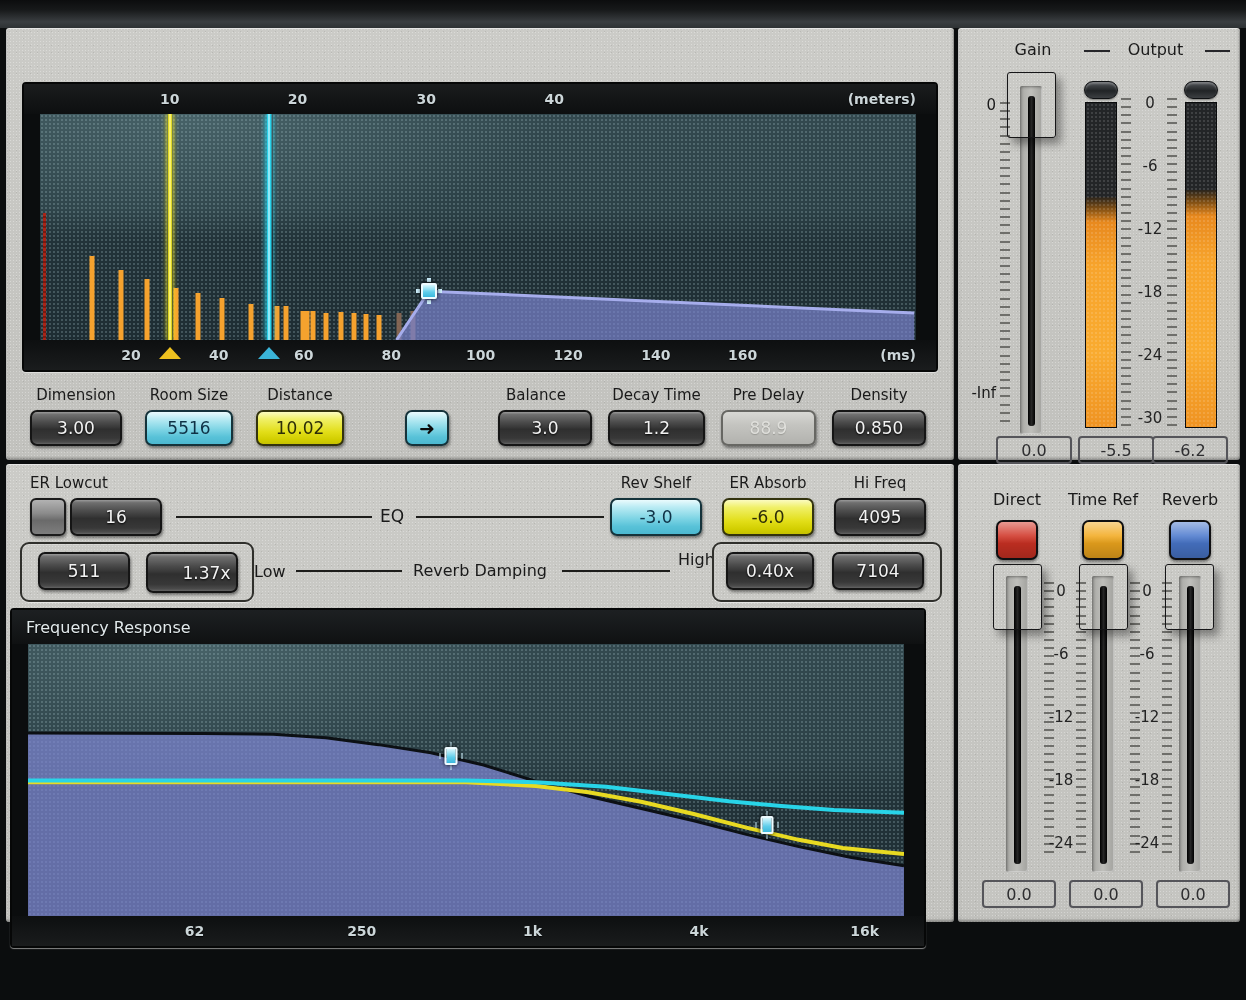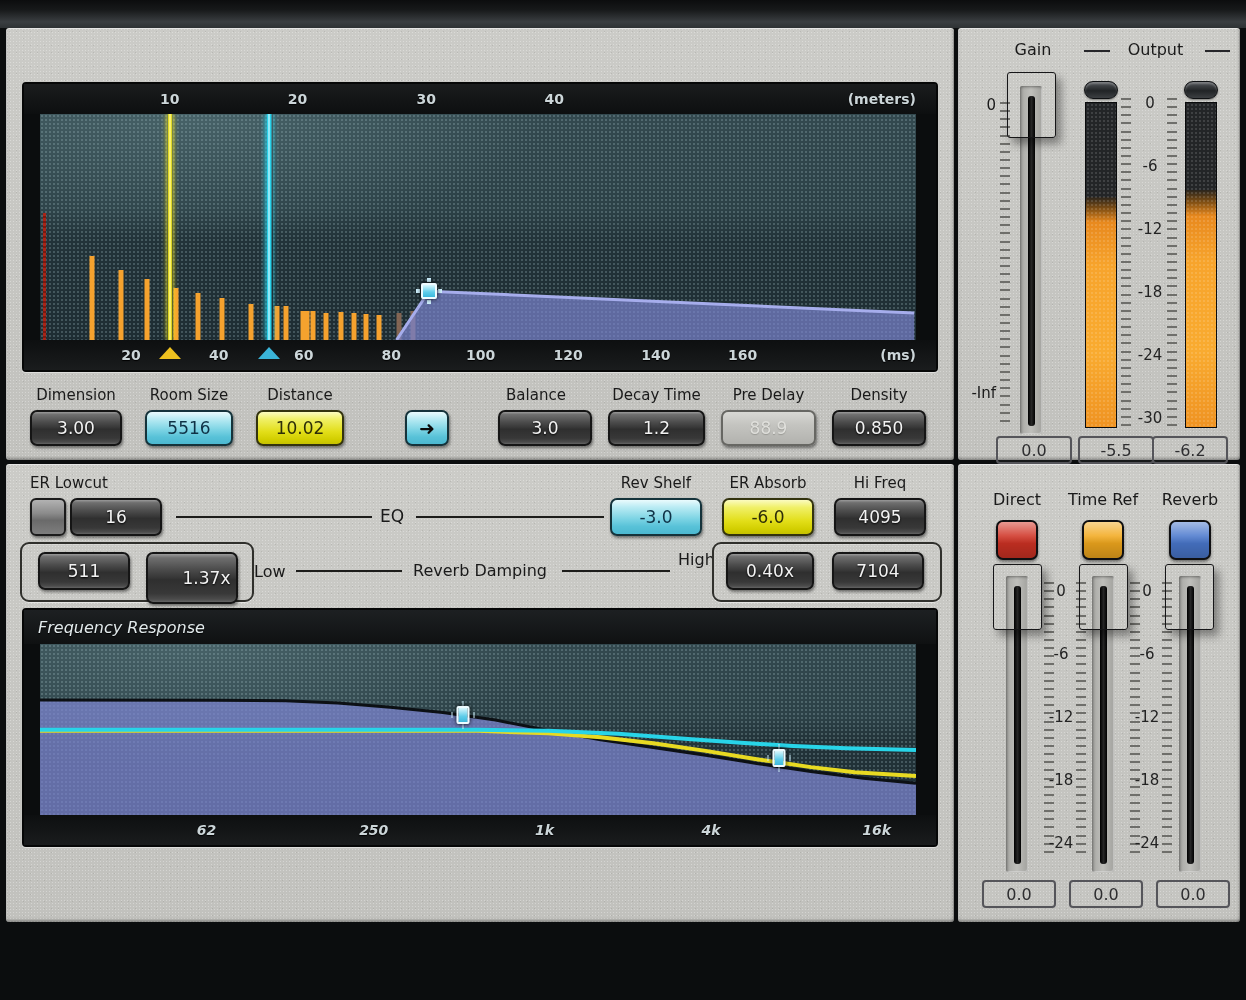--- a/index.html
+++ b/index.html
@@ -45,21 +45,21 @@
   .evar-arr{width:30px;align-self:stretch;border-left:2px solid #101010;display:flex;align-items:center;justify-content:center;
     font-size:11px;color:#e6e6e6;}
   
   .tr-header{position:absolute;left:0;top:0;width:100%;height:48px;}
   .decor-label{position:absolute;right:300px;top:14px;font-size:15px;color:#1a1a1a;}
   
   .graph{position:absolute;background:#0c0e0f;border:2px solid #060707;border-radius:4px;
     box-shadow:0 1px 1px rgba(255,255,255,0.5), inset 0 0 0 1px rgba(255,255,255,0.05);
     display:flex;flex-direction:column;box-sizing:border-box;}
   .tr-graph{left:16px;top:54px;width:916px;height:290px;}
-  .fr-graph{left:16px;top:144px;width:916px;height:239px;font-style:italic;}
+  .fr-graph{left:4px;top:144px;width:916px;height:340px;}
   .axis{flex:0 0 30px;position:relative;background:linear-gradient(180deg,#1a1c1d,#0d0f10);}
   .axis-b{background:linear-gradient(180deg,#0d0f10,#1a1c1d);}
   .axis-in{position:absolute;left:16px;right:20px;top:0;height:100%;}
   .tick{position:absolute;top:50%;transform:translate(-50%,-50%);font-size:14px;font-weight:700;
     color:#ccd6d9;text-shadow:0 1px 1px #000;white-space:nowrap;}
   .tick.unit{left:auto;right:0;transform:translateY(-50%);}
   .grid-wrap{flex:1;position:relative;background:#0b0d0e;}
   .grid{position:absolute;left:16px;right:20px;top:0;bottom:0;overflow:hidden;
     background-image:
       radial-gradient(rgba(170,200,205,0.26) 1px, transparent 1.3px),
@@ -238,21 +238,21 @@
       </div>
     <span class="plabel center" style="left:822px;top:10px;width:104px;">Hi Freq</span>
     <div class="btn btn-dark" style="left:828px;top:34px;width:92px;height:38px;text-align:right;">
         <span>4095</span>
       </div>
 
     <div class="bracket" style="left:14px;top:78px;width:230px;height:56px;"></div>
     <div class="btn btn-dark" style="left:24px;top:88px;width:92px;height:38px;margin-left:8px;">
         <span>511</span>
       </div>
-    <div class="btn btn-dark" style="left:140px;top:88px;width:92px;height:52px;padding-left:29px;">
+    <div class="btn btn-dark" style="left:140px;top:88px;width:92px;height:41px;padding-left:29px;">
         <span>1.37x</span>
       </div>
     <span class="plabel" style="left:248px;top:98px;font-size:16px;">Low</span>
     <div class="hline" style="left:290px;top:106px;width:106px;"></div>
     <span class="plabel center" style="left:398px;top:97px;width:152px;font-size:16px;">Reverb Damping</span>
     <div class="hline" style="left:556px;top:106px;width:108px;"></div>
     <span class="plabel" style="left:672px;top:86px;font-size:16px;">High</span>
     <div class="bracket" style="left:706px;top:78px;width:226px;height:56px;"></div>
     <div class="btn btn-dark" style="left:720px;top:88px;width:88px;height:38px;">
         <span>0.40x</span>

